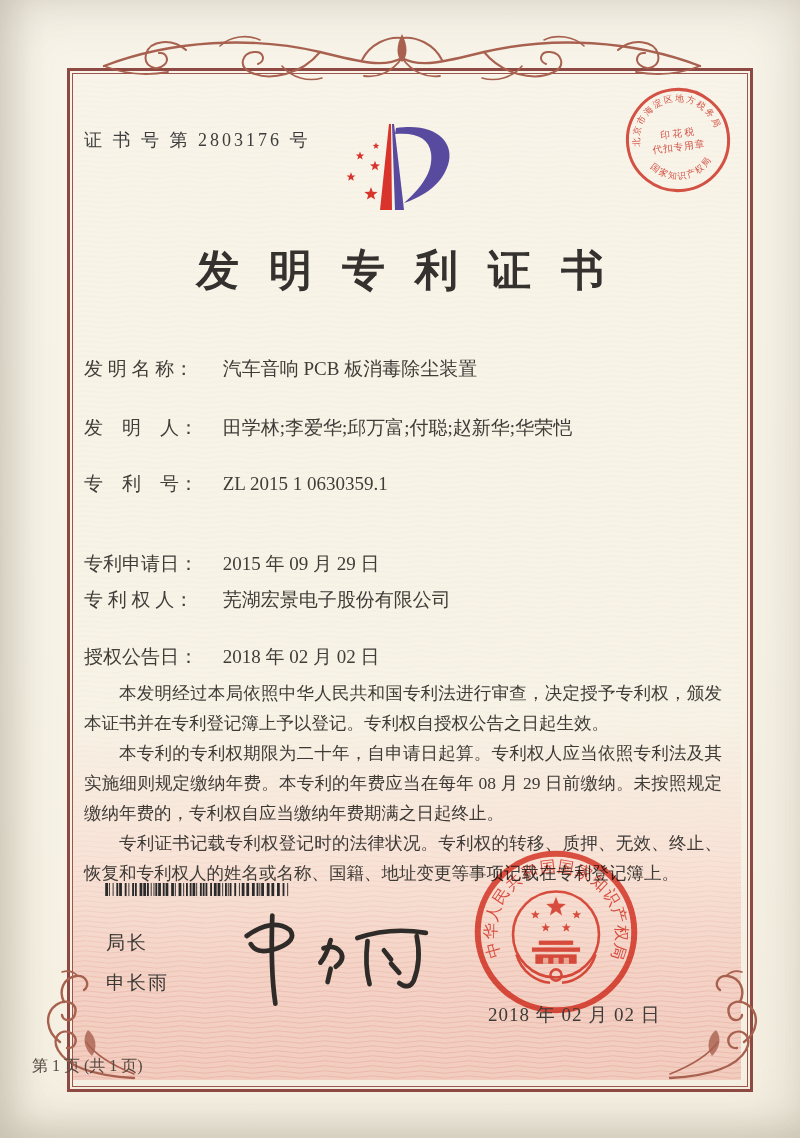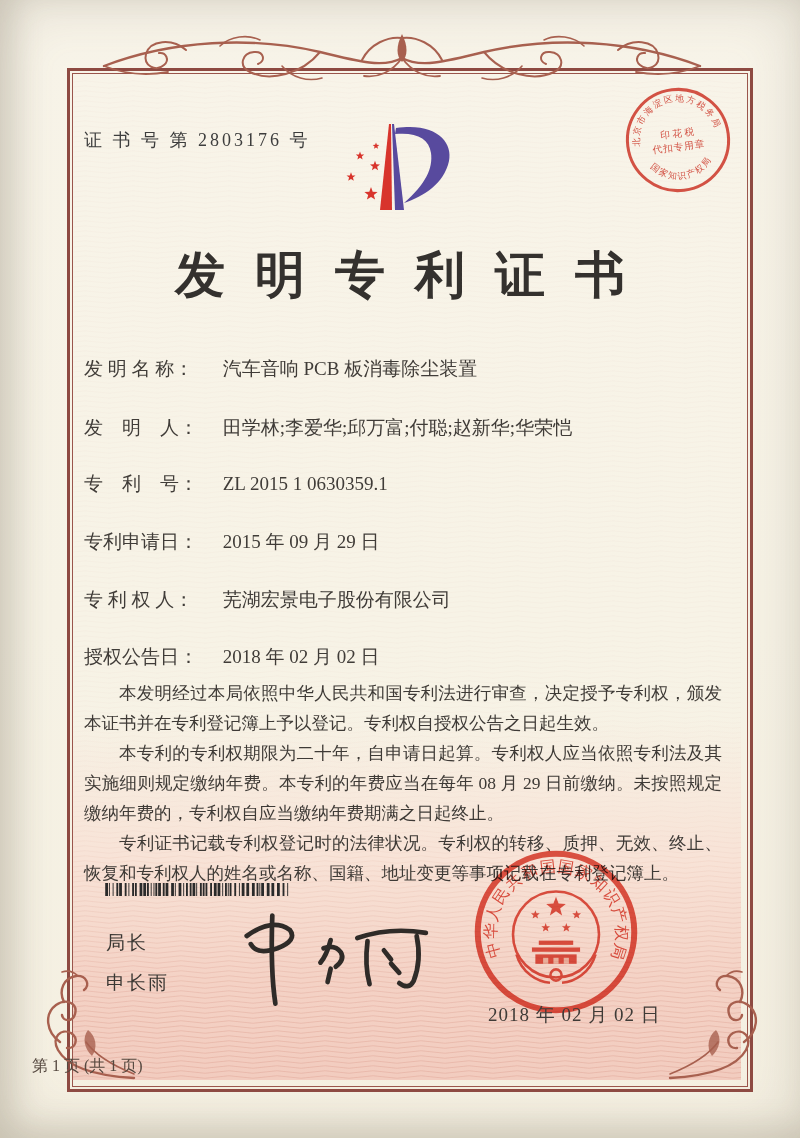--- a/index.html
+++ b/index.html
@@ -11,21 +11,21 @@
   }
   .abs{position:absolute;}
   
   .inner-bg{left:73px;top:74px;width:668px;height:1006px;
     background:linear-gradient(180deg,rgba(250,246,235,0) 0%,rgba(250,246,235,0) 64%,#f8e3d7 78%,#f4d2c5 90%,#f2ccbf 100%);}
   .guilloche{left:73px;top:74px;width:668px;height:1006px;}
   
   .frame{left:67px;top:68px;width:680px;height:1018px;border:3px solid #8e4a42;}
   .frame-inner{position:absolute;left:2px;top:2px;right:2px;bottom:2px;border:1px solid #9a554c;}
   .certno{left:84px;top:128px;font-size:18px;letter-spacing:3px;color:#3d3d3d;}
-  .title{left:0;top:242px;width:800px;text-align:center;font-size:50px;font-weight:bold;
+  .title{left:0;top:242px;width:800px;text-align:center;font-size:43px;font-weight:bold;
     letter-spacing:30px;text-indent:30px;color:#34312e;}
   .field{left:84px;width:640px;font-size:19px;color:#403c38;white-space:nowrap;}
   .flabel{display:inline-block;min-width:134px;}
   .paras{left:84px;top:678px;width:638px;font-size:17.5px;line-height:30px;text-align:justify;color:#3e3a36;}
   .paras p{margin:0;text-indent:2em;}
   .barcode{left:98px;top:882px;width:202px;height:13px;}
   .signer{left:106px;font-size:19px;color:#3a3733;letter-spacing:2px;}
   .signature{left:216px;top:908px;}
   .seal{left:470px;top:846px;width:172px;height:172px;mix-blend-mode:multiply;opacity:.95;}
   .seal-date{left:488px;top:1002px;width:180px;font-size:19px;letter-spacing:1px;color:#3f3b37;}
@@ -324,21 +324,21 @@
     <span class="fvalue">田学林;李爱华;邱万富;付聪;赵新华;华荣恺</span>
   </div>
   <div class="abs field" style="top:356px">
     <span class="flabel">发 明 名 称：</span>
     <span class="fvalue">汽车音响 PCB 板消毒除尘装置</span>
   </div>
   <div class="abs field" style="top:471px">
     <span class="flabel">专　利　号：</span>
     <span class="fvalue">ZL 2015 1 0630359.1</span>
   </div>
-  <div class="abs field" style="top:529px">
+  <div class="abs field" style="top:551px">
     <span class="flabel">专利申请日：</span>
     <span class="fvalue">2015 年 09 月 29 日</span>
   </div>
   <div class="abs field" style="top:587px">
     <span class="flabel">专 利 权 人：</span>
     <span class="fvalue">芜湖宏景电子股份有限公司</span>
   </div>
   <div class="abs field" style="top:644px">
     <span class="flabel">授权公告日：</span>
     <span class="fvalue">2018 年 02 月 02 日</span>

